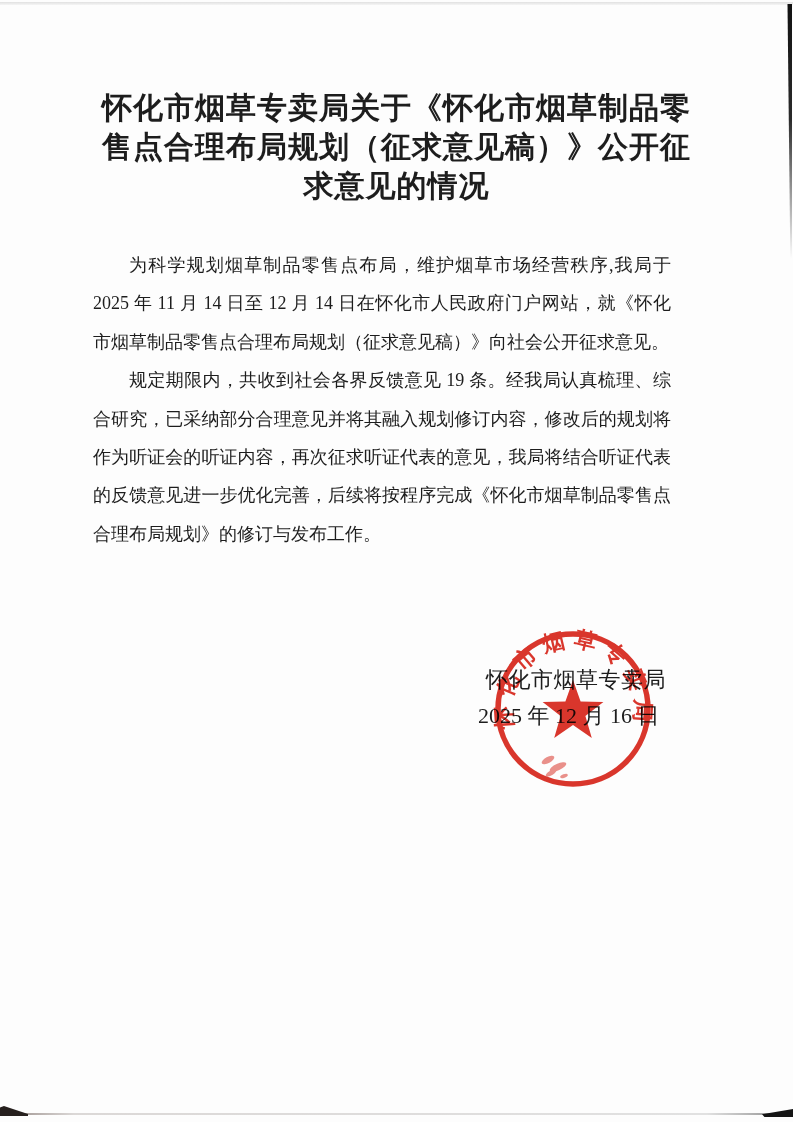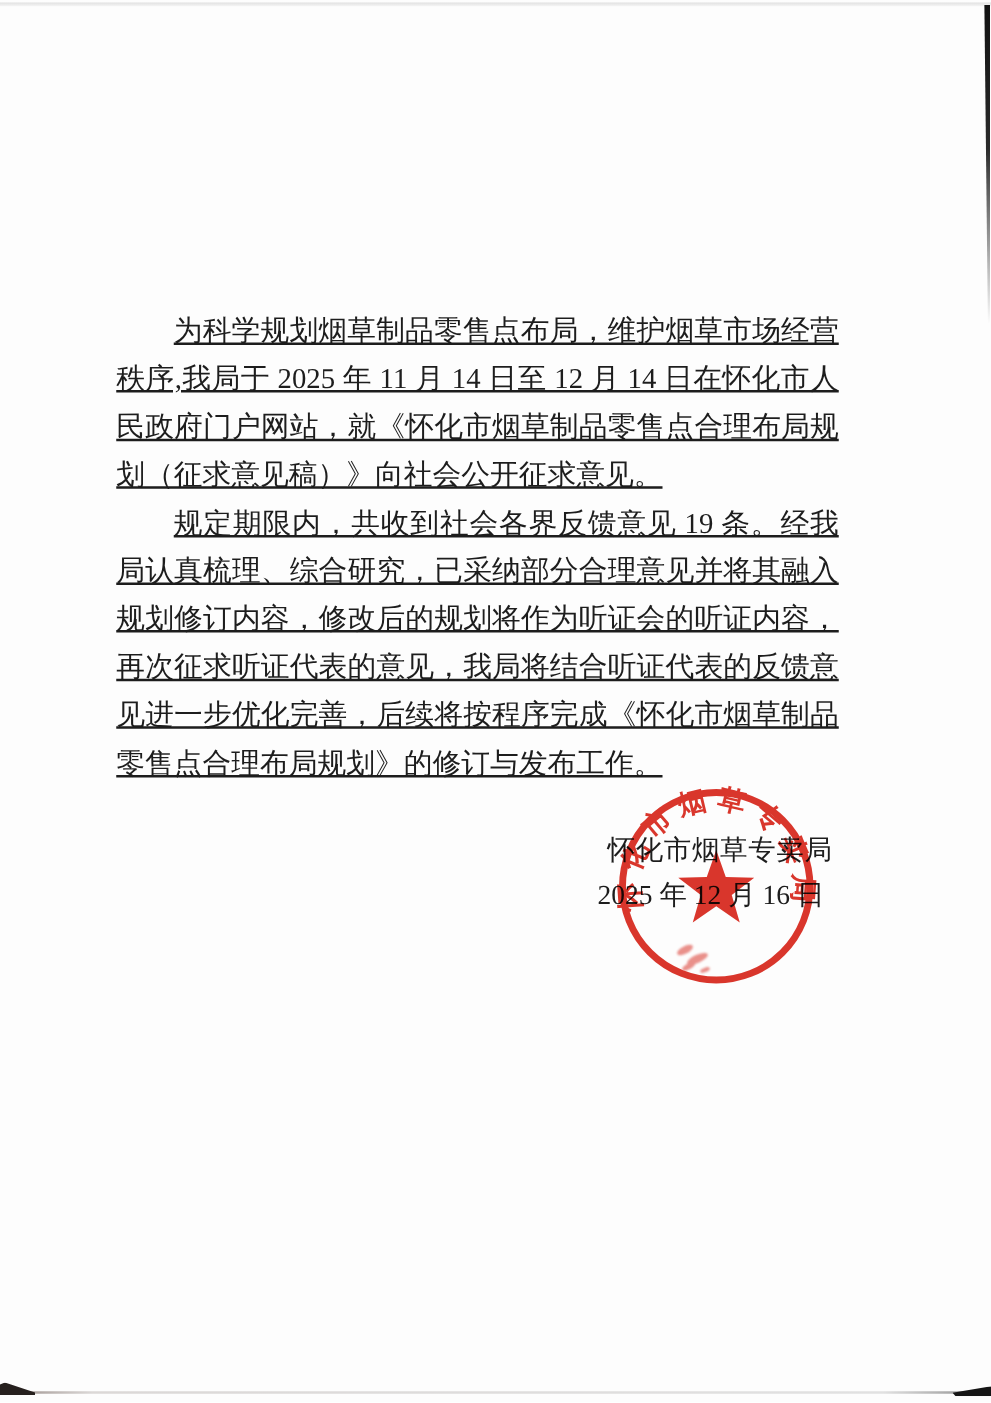--- a/index.html
+++ b/index.html
@@ -65,24 +65,23 @@
     font-weight: 700;
     letter-spacing: 1px;
   }
 
   
   .doc-body {
     position: absolute;
     left: 93px;
     top: 246px;
     width: 578px;
-    font-size: 23px;
+    font-size: 18px;
     line-height: 38.4px;
     text-align: justify;
-    text-decoration: underline;
   }
   .doc-body p {
     margin: 0;
     text-indent: 2em;
   }
 
   
   .sig-name {
     position: absolute;
     left: 486px; top: 665px;
@@ -121,20 +120,25 @@
 <body>
 
 <div class="page">
 
   <div class="scan-top-line"></div>
   <div class="scan-right-wedge"></div>
   <div class="scan-bottom-line"></div>
   <div class="scan-bottom-left-mark"></div>
   <div class="scan-bottom-right-mark"></div>
 
+  <div class="doc-title">
+    <div>怀化市烟草专卖局关于《怀化市烟草制品零</div>
+    <div>售点合理布局规划（征求意见稿）》公开征</div>
+    <div>求意见的情况</div>
+  </div>
 
   <div class="doc-body">
     <p>为科学规划烟草制品零售点布局，维护烟草市场经营秩序,我局于 2025 年 11 月 14 日至 12 月 14 日在怀化市人民政府门户网站，就《怀化市烟草制品零售点合理布局规划（征求意见稿）》向社会公开征求意见。</p>
     <p>规定期限内，共收到社会各界反馈意见 19 条。经我局认真梳理、综合研究，已采纳部分合理意见并将其融入规划修订内容，修改后的规划将作为听证会的听证内容，再次征求听证代表的意见，我局将结合听证代表的反馈意见进一步优化完善，后续将按程序完成《怀化市烟草制品零售点合理布局规划》的修订与发布工作。</p>
   </div>
 
   <div class="sig-name">怀化市烟草专卖局</div>
   <div class="sig-date">2025 年 12 月 16 日</div>
 
   <div class="seal">

